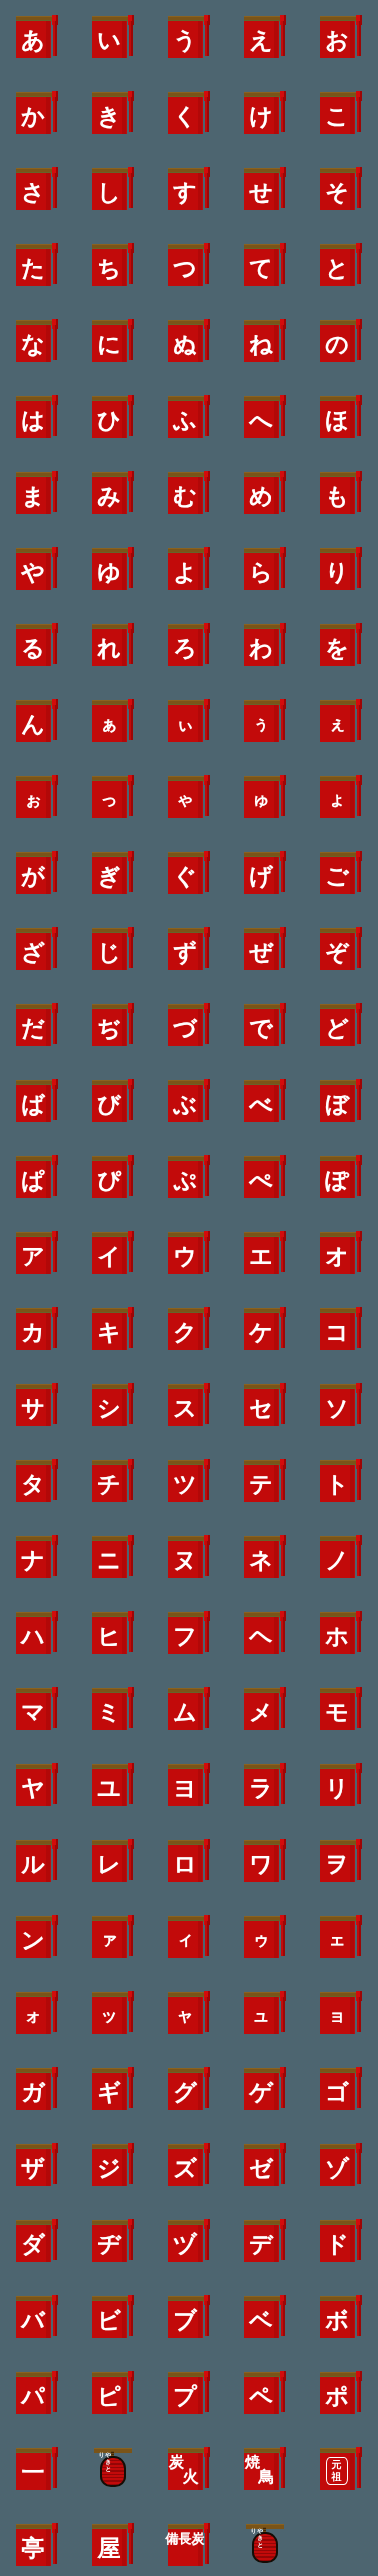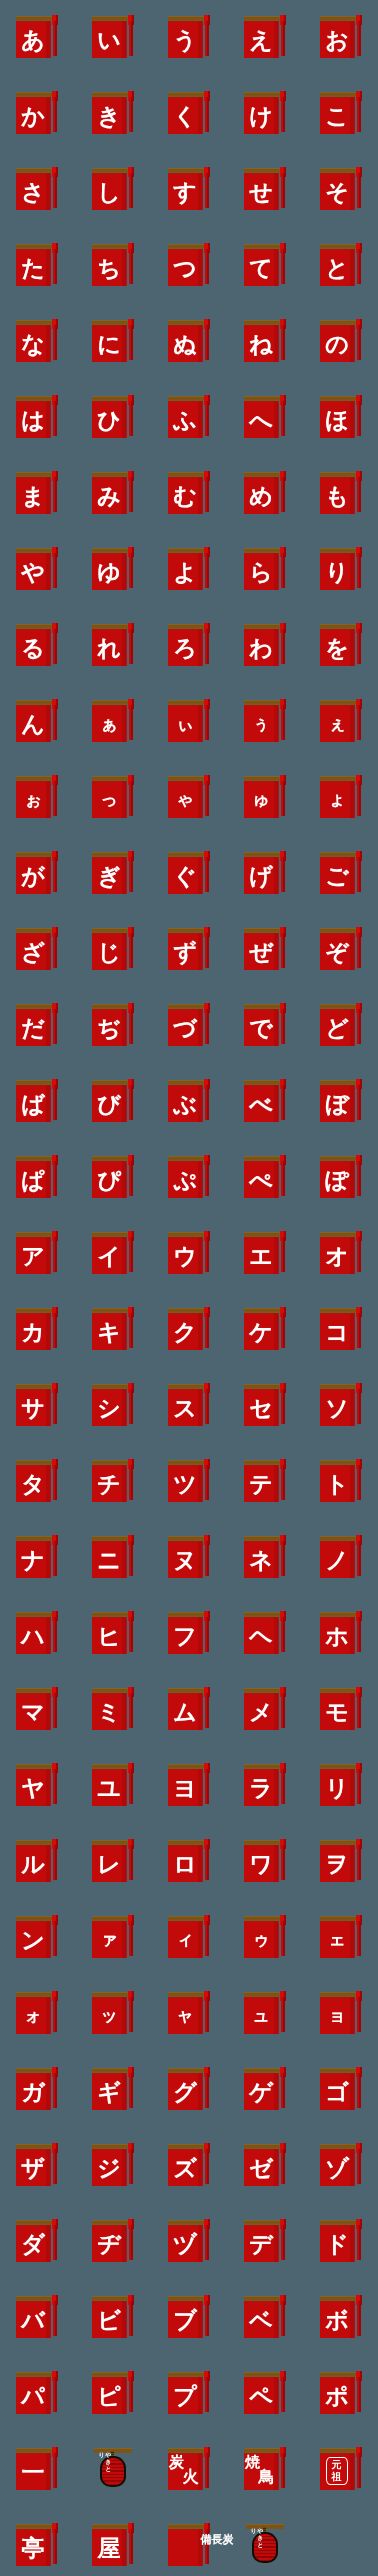--- a/index.html
+++ b/index.html
@@ -139,24 +139,23 @@
   .glyph.diag .c2{
     position:absolute;
     left:15px; top:16px;
     font-size:16px;
     line-height:16px;
   }
   
   .glyph.triple{
     align-items:flex-end;
     padding-bottom:21px;
-    font-size:11px;
+    font-size:13px;
     letter-spacing:0px;
     box-sizing:border-box;
-    margin-left:32px;
   }
   
   .seal{
     position:absolute;
     left:6px;
     top:9.5px;
     width:22px;
     height:28px;
     border:1.4px solid #ffffff;
     border-radius:4px/6px;

